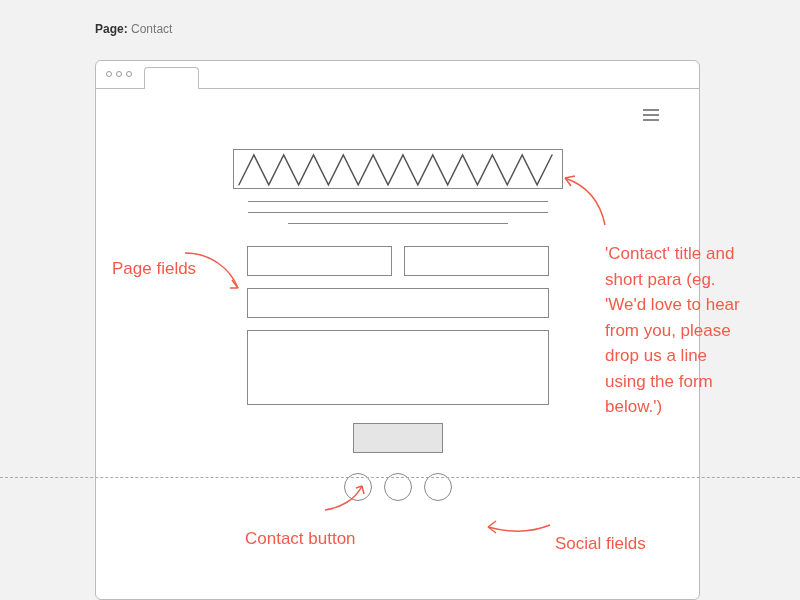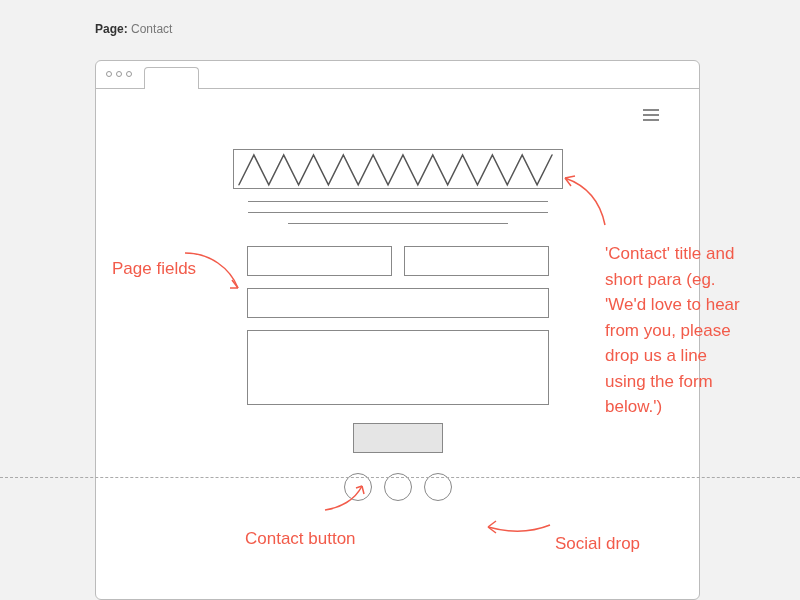--- a/index.html
+++ b/index.html
@@ -96,17 +96,17 @@
   <path d="M50 55 C 45 30, 30 15, 10 8" stroke="#f25b4a" stroke-width="1.5" fill="none"></path>
   <path d="M10 8 L20 6 M10 8 L16 16" stroke="#f25b4a" stroke-width="1.5" fill="none"></path>
 </svg>
 
 <div class="annot left2">Contact button</div>
 <svg class="arrow" style="top:480px; left:320px; width:50px; height:35px;" viewBox="0 0 50 35">
   <path d="M5 30 C 20 28, 35 20, 42 6" stroke="#f25b4a" stroke-width="1.5" fill="none"></path>
   <path d="M42 6 L36 8 M42 6 L44 14" stroke="#f25b4a" stroke-width="1.5" fill="none"></path>
 </svg>
 
-<div class="annot right2">Social drop</div>
+<div class="annot right2">Social fields</div>
 <svg class="arrow" style="top:515px; left:480px; width:75px; height:25px;" viewBox="0 0 75 25">
   <path d="M70 10 C 50 18, 30 18, 8 12" stroke="#f25b4a" stroke-width="1.5" fill="none"></path>
   <path d="M8 12 L16 6 M8 12 L16 18" stroke="#f25b4a" stroke-width="1.5" fill="none"></path>
 </svg>
 
 </body></html>

